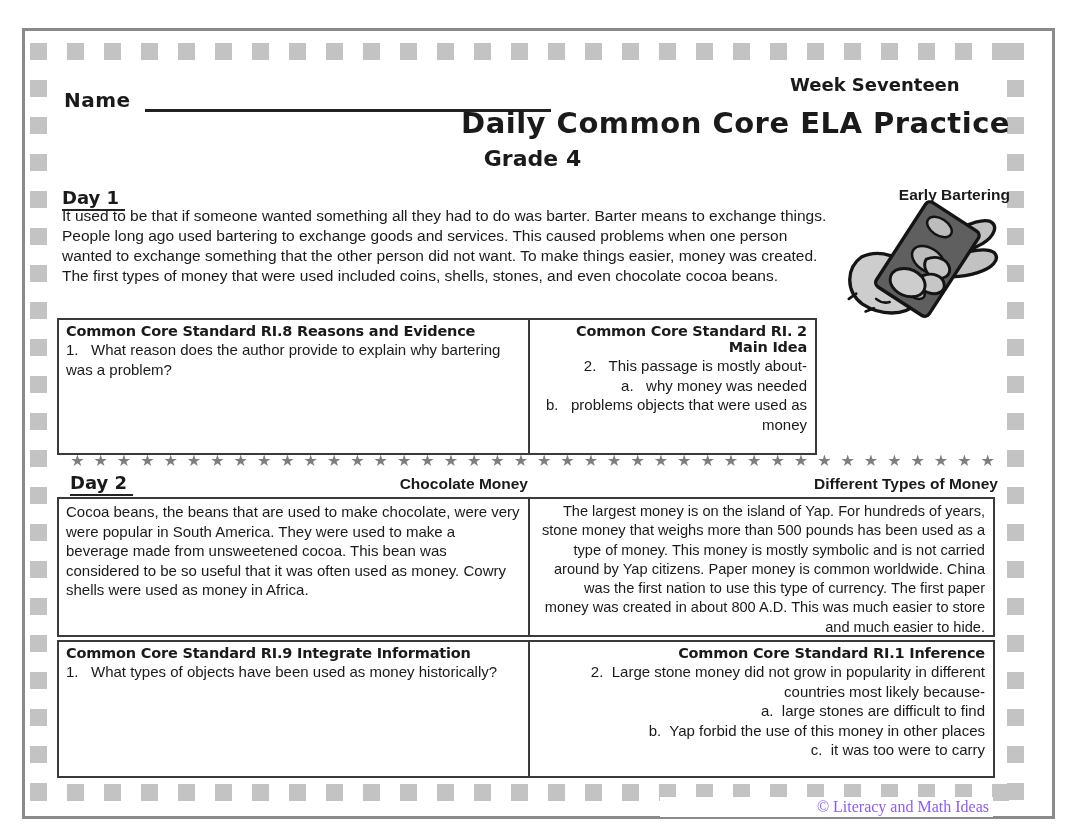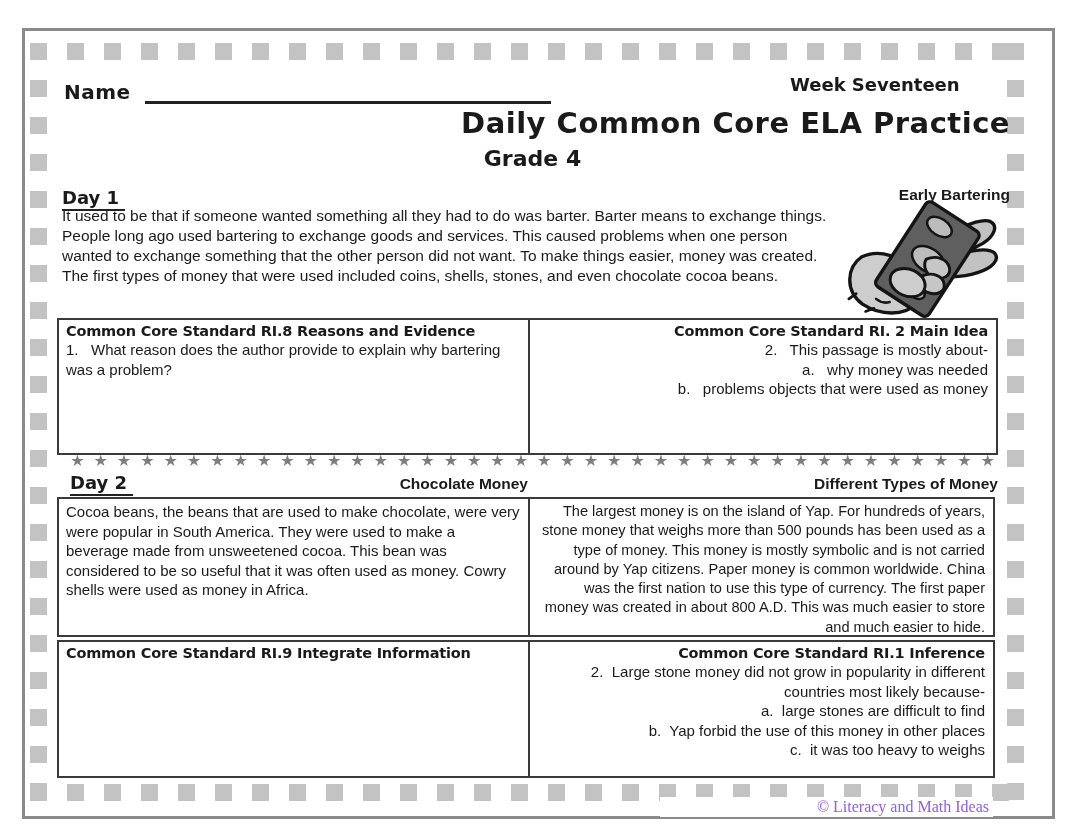--- a/index.html
+++ b/index.html
@@ -15,21 +15,21 @@
     background:repeating-linear-gradient(90deg,#c3c3c3 0 17px,transparent 17px 37px);}
   .sq-bottom{left:30px;top:784px;width:996px;height:17px;
     background:repeating-linear-gradient(90deg,#c3c3c3 0 17px,transparent 17px 37px);}
   .sq-left{left:30px;top:43px;width:17px;height:758px;
     background:repeating-linear-gradient(180deg,#c3c3c3 0 17px,transparent 17px 37px);}
   .sq-right{left:1007px;top:43px;width:17px;height:758px;
     background:repeating-linear-gradient(180deg,#c3c3c3 0 17px,transparent 17px 37px);}
 
   .hand{font-family:"DejaVu Sans",sans-serif;} 
 
-  .name-row{position:absolute;left:64px;top:80px;display:flex;align-items:center;z-index:2;gap:12px;}
+  .name-row{position:absolute;left:64px;top:88px;display:flex;align-items:center;z-index:2;gap:12px;}
   .name-label{font-size:20px;font-weight:600;letter-spacing:.5px;}
   .name-line{width:406px;border-bottom:3px solid #222;height:20px;margin-left:2px;}
   .week{position:absolute;left:790px;top:74px;width:190px;text-align:left;font-size:18px;font-weight:600;z-index:2;}
 
   .title{position:absolute;left:55px;top:106px;width:955px;text-align:right;font-size:29px;font-weight:bold;letter-spacing:.5px;z-index:2;}
   .subtitle{position:absolute;left:55px;top:146px;width:955px;text-align:center;font-size:22px;font-weight:bold;z-index:2;}
 
   .day-label{position:absolute;font-size:18px;font-weight:600;border-bottom:2px solid #222;padding:0 6px 1px 0;z-index:3;}
   .day1-label{left:62px;top:180px;margin-top:7px;}
   .day2-label{left:70px;top:472px;}
@@ -40,21 +40,21 @@
   .t-types{left:528px;top:475px;width:470px;}
 
   .passage1{position:absolute;left:62px;top:206px;width:772px;font-size:15.5px;line-height:20px;z-index:2;}
 
   .figure{position:absolute;left:830px;top:194px;width:178px;height:126px;z-index:2;}
 
   .qtable{position:absolute;left:57px;display:flex;border:2px solid #3a3a3a;background:#fff;z-index:2;box-sizing:border-box;}
   .qtable .cell{box-sizing:border-box;padding:3px 8px 3px 7px;overflow:hidden;}
   .cell-l{width:471px;border-right:2px solid #3a3a3a;}
   .cell-r{flex:1;text-align:right;}
-  .qtable1{top:318px;width:941px;height:137px;}
+  .qtable1{top:318px;width:760px;height:137px;}
   .ptable{top:497px;width:938px;height:140px;}
   .qtable2{top:640px;width:938px;height:138px;}
 
   .std{font-family:"DejaVu Sans",sans-serif;font-weight:bold;font-size:14.5px;letter-spacing:-0.2px;margin-bottom:1px;white-space:pre-wrap;}
   .qline{font-size:15px;line-height:19.5px;white-space:pre-wrap;}
   .ptext{font-size:14.6px;line-height:19.3px;}
 
   .stars{position:absolute;left:62px;top:451px;width:950px;text-align:center;color:#7e7e7e;font-size:16px;letter-spacing:9px;white-space:nowrap;z-index:2;}
 
   .footer{position:absolute;left:660px;top:797px;width:325px;text-align:right;font-family:"Liberation Serif",serif;font-size:16px;color:#8b5cf6;background:#fff;padding:1px 4px;z-index:4;}
@@ -138,27 +138,30 @@
       <div class="ptext" style="font-size:15px;line-height:19.6px;">Cocoa beans, the beans that are used to make chocolate, were very were popular in South America. They were used to make a beverage made from unsweetened cocoa. This bean was considered to be so useful that it was often used as money. Cowry shells were used as money in Africa.</div>
     </div>
     <div class="cell cell-r">
       <div class="ptext">The largest money is on the island of Yap. For hundreds of years, stone money that weighs more than 500 pounds has been used as a type of money.  This money is mostly symbolic and is not carried around by Yap citizens.  Paper money is common worldwide.  China was the first nation to use this type of currency. The first paper money was created in about 800 A.D. This was much easier to store and much easier to hide.</div>
     </div>
   </div>
 
   <div class="qtable qtable2">
     <div class="cell cell-l">
       <div class="std">Common Core Standard RI.9 Integrate Information</div>
+      <div>
+          <div class="qline">1.   What types of objects have been used as money historically?</div>
+        </div>
     </div>
     <div class="cell cell-r">
       <div class="std">Common Core Standard RI.1 Inference</div>
       <div>
           <div class="qline">2.  Large stone money did not grow in popularity in different countries most likely because-</div>
           <div class="qline">a.  large stones are difficult to find</div>
           <div class="qline">b.  Yap forbid the use of this money in other places</div>
-          <div class="qline">c.  it was too heavy to weighs</div>
+          <div class="qline">c.  it was too were to carry</div>
         </div>
     </div>
   </div>
 
   <div class="footer">© Literacy and Math Ideas</div>
 
 </div>
 
 </body></html>

